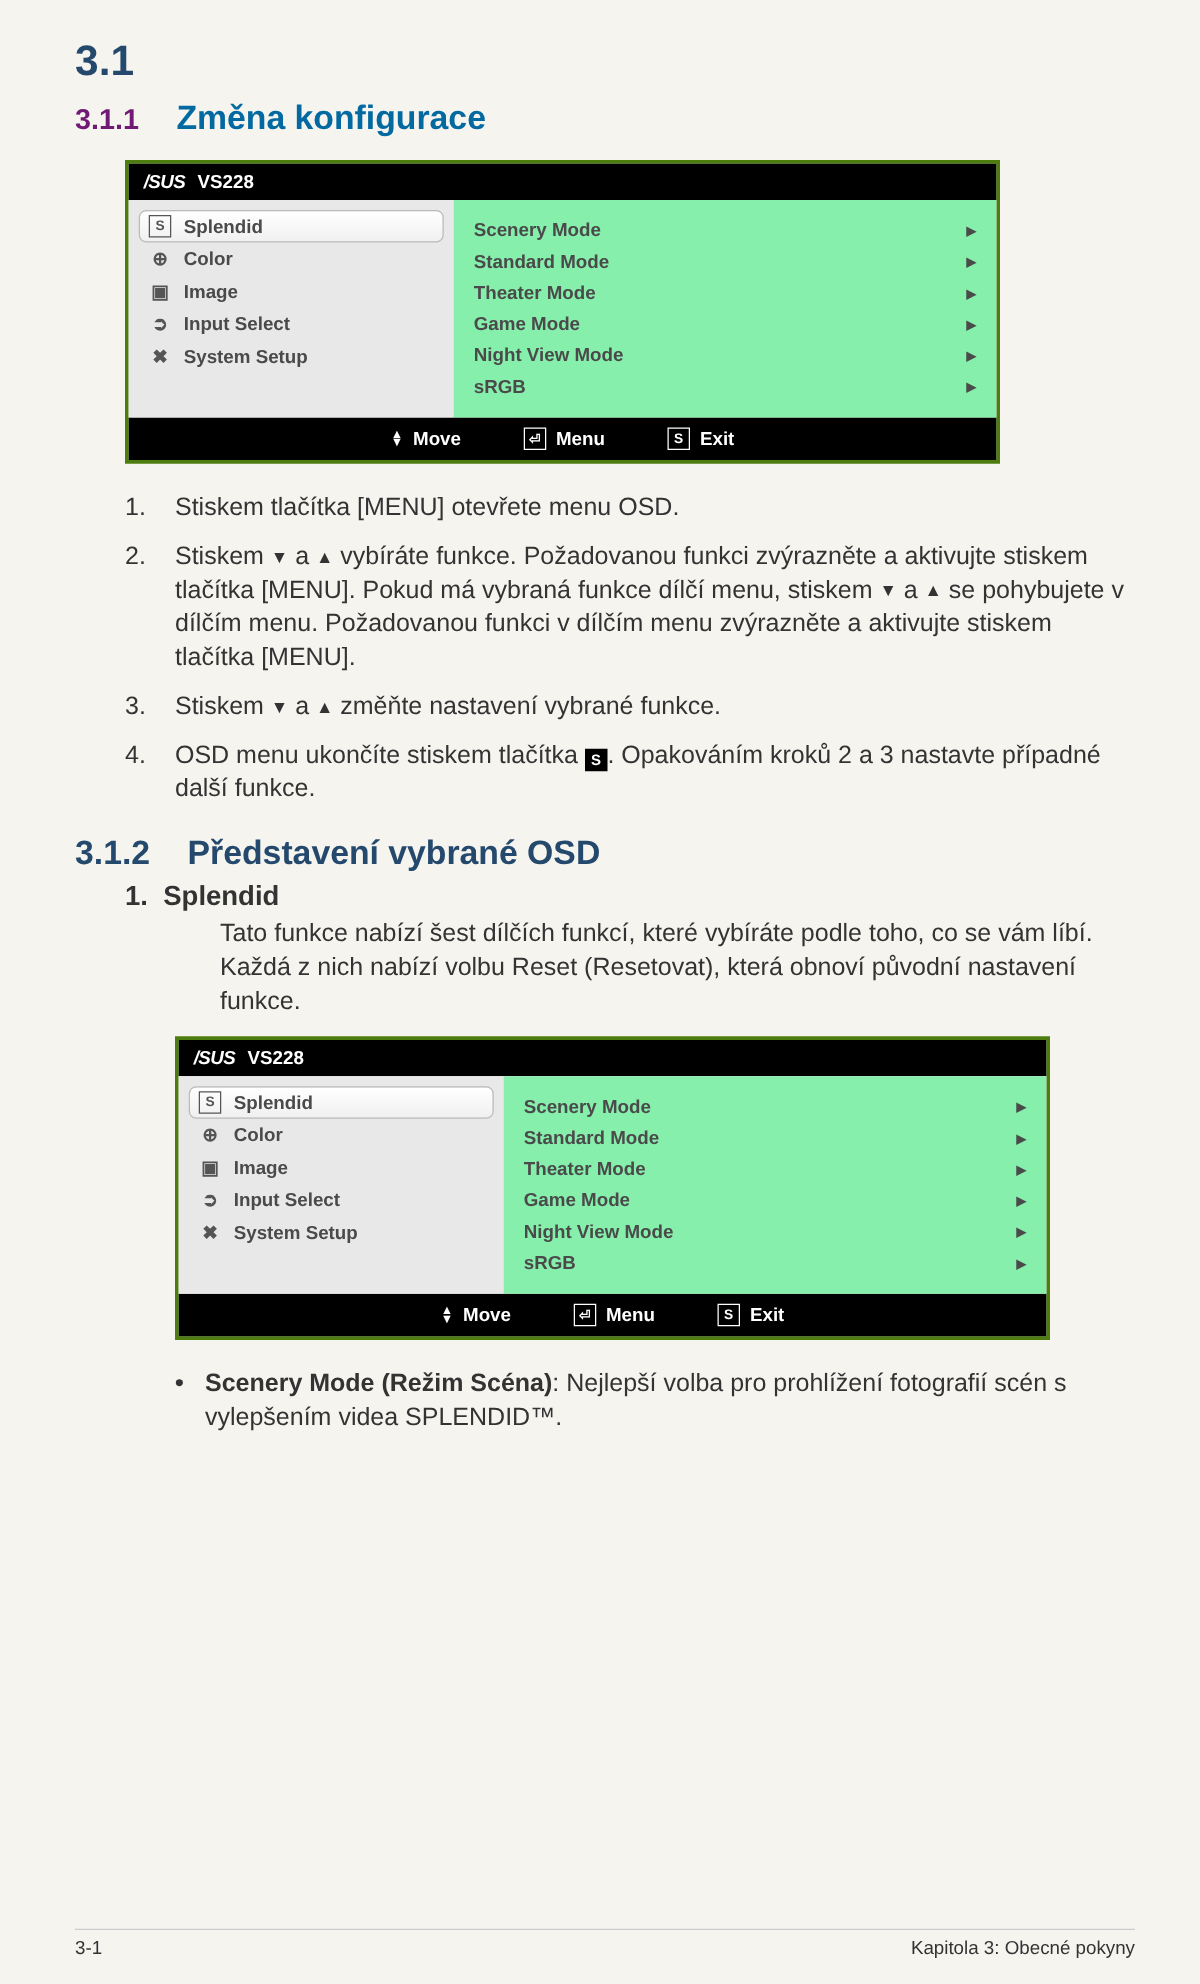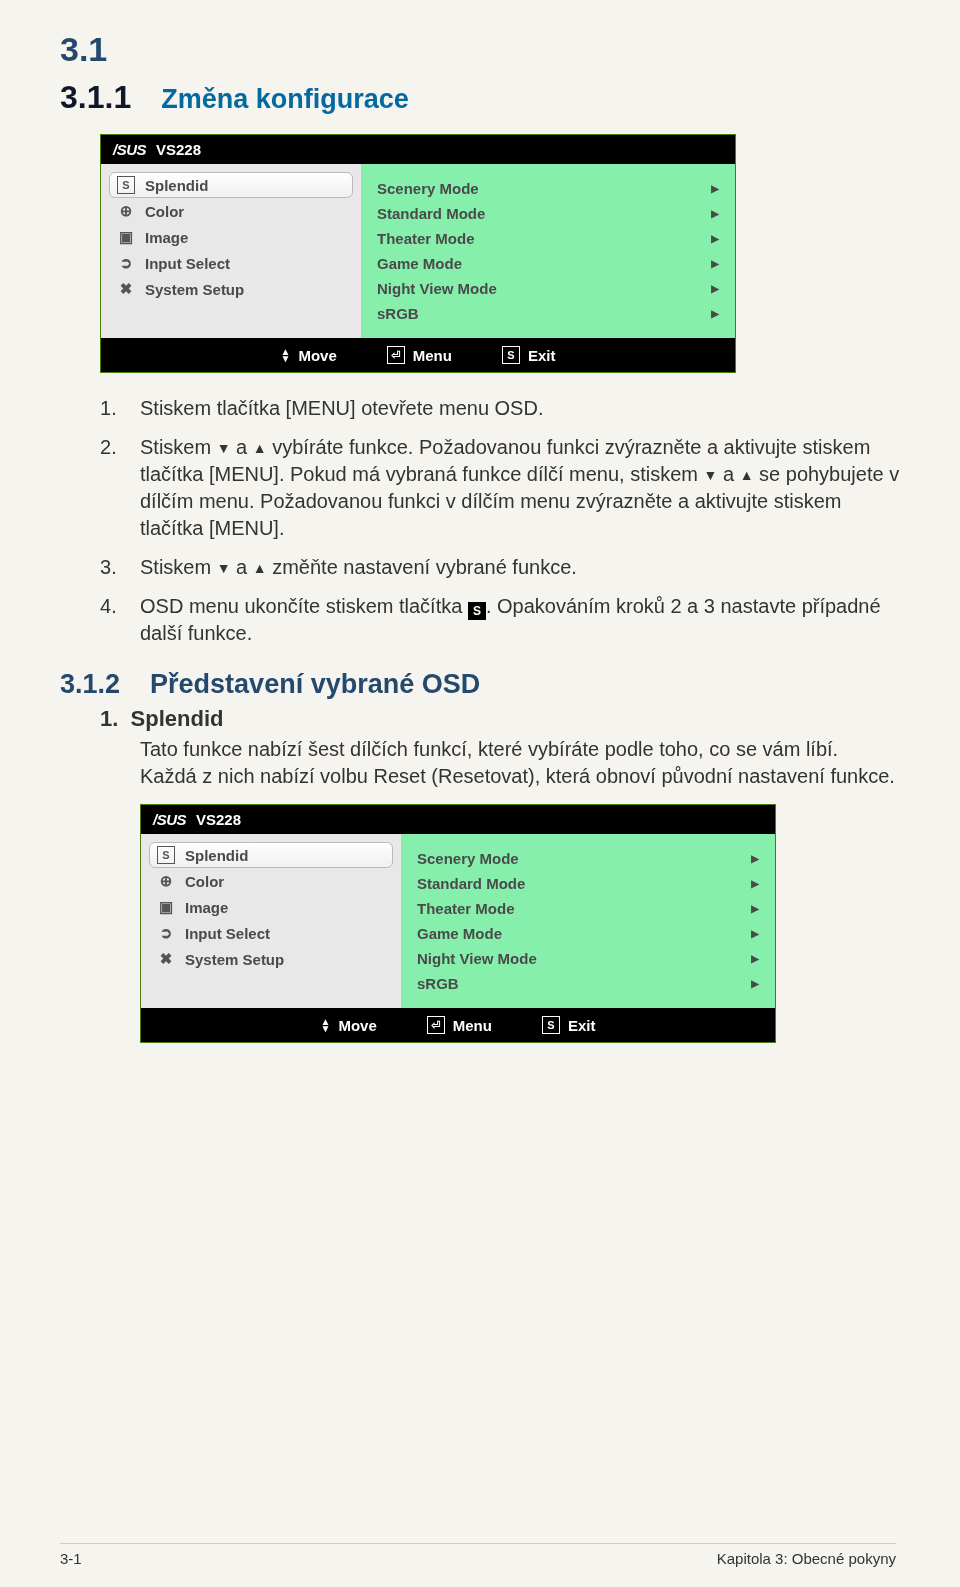--- a/index.html
+++ b/index.html
@@ -1,26 +1,26 @@
 <!DOCTYPE html>
 <html><head>
 <meta charset="utf-8">
 <style>
   *{box-sizing:border-box;margin:0;padding:0}
   body{background:#f5f4ef;font-family:Arial,Helvetica,sans-serif;color:#333;width:960px;margin:0 auto;padding:30px 60px 20px 60px;min-height:1587px;position:relative}
   .h1-row{display:flex;align-items:baseline;gap:40px;}
   .h1-num{font-size:34px;font-weight:bold;color:#24496d}
   .h1-text{font-size:34px;font-weight:bold;color:#24496d}
   .h2-row{display:flex;align-items:baseline;gap:30px;margin:10px 0 18px 0}
-  .h2-num{font-size:32px;font-weight:bold;color:#0f172a}
+  .h2-num{font-size:23px;font-weight:bold;color:#701a75}
   .h2-text{font-size:27px;font-weight:bold;color:#0369a1}
   .h3-row{display:flex;align-items:center;gap:30px;margin:22px 0 6px 0}
   .h3-num{font-size:27px;font-weight:bold;color:#24496d}
   .h3-text{font-size:27px;font-weight:bold;color:#24496d}
-  .osd{width:636px;margin:0 0 22px 40px;border:1px solid #4d7c0f}
+  .osd{width:700px;margin:0 0 22px 40px;border:3px solid #4d7c0f}
   .osd-titlebar{background:#000;color:#fff;font-weight:bold;font-size:15px;padding:6px 12px;display:flex;align-items:center;gap:10px}
   .asus-logo{font-style:italic;font-weight:bold;font-size:15px;letter-spacing:-0.5px}
   .osd-body{display:flex;background:#e8e8e8}
   .osd-left{width:260px;padding:8px;background:#e8e8e8}
   .osd-left-item{display:flex;align-items:center;gap:10px;padding:4px 8px;font-size:15px;font-weight:bold;color:#4a4a4a;border-radius:6px}
   .osd-left-item.selected{background:linear-gradient(#fff,#f0f0f0);border:1px solid #bbb;padding:3px 7px}
   .osd-right{flex:1;background:#86efac;padding:12px 12px}
   .osd-right-item{display:flex;justify-content:space-between;align-items:center;font-size:15px;font-weight:bold;color:#4a4a4a;padding:4px 4px}
   .osd-footer{background:#000;color:#fff;font-size:15px;font-weight:bold;padding:8px 0;display:flex;justify-content:center;gap:50px}
   .osd-foot-item{display:flex;align-items:center;gap:8px}
@@ -30,26 +30,26 @@
   .icon-glyph{display:inline-block;width:18px;text-align:center;font-size:15px;color:#555}
   .ud-arrows{display:inline-flex;flex-direction:column;line-height:7px;font-size:10px;color:#fff}
   .tri{font-size:10px;color:#4a4a4a}
   ol.steps{list-style:none;margin:0 0 0 40px;counter-reset:step}
   ol.steps>li{counter-increment:step;margin:0 0 12px 0;font-size:20px;color:#333;line-height:1.35;padding-left:40px;position:relative}
   ol.steps>li::before{content:counter(step)".";position:absolute;left:0;top:0}
   .tri-inline{display:inline-block;font-size:14px;vertical-align:1px}
   .icon-s{display:inline-flex;width:18px;height:18px;background:#000;color:#fff;align-items:center;justify-content:center;font-size:12px;font-weight:bold;vertical-align:-2px}
   .sub-num{font-size:22px;font-weight:bold;margin:4px 0 4px 40px}
   .sub-head{font-size:22px;font-weight:bold;display:inline}
-  .body-block{margin:4px 0 14px 80px;font-size:20px;line-height:1.35;color:#333}
+  .body-block{margin:4px 0 14px 116px;font-size:20px;line-height:1.35;color:#333}
   ul.bullets{list-style:none;margin:0 0 0 80px}
   ul.bullets>li{font-size:20px;line-height:1.35;color:#333;margin-bottom:10px;padding-left:24px;position:relative}
   ul.bullets>li::before{content:"•";position:absolute;left:0;top:0;font-weight:bold}
   .bold{font-weight:bold}
-  .footer{position:absolute;bottom:20px;left:60px;right:64px;display:flex;justify-content:space-between;font-size:15px;color:#333;border-top:1px solid #ccc;padding-top:6px}
+  .footer{position:absolute;bottom:20px;left:60px;right:52px;display:flex;justify-content:space-between;font-size:15px;color:#333;border-top:1px solid #ccc;padding-top:6px}
 </style>
 </head>
 <body>
 
 <div class="h1-row">
   <span class="h1-num">3.1</span>
 </div>
 
 <div class="h2-row">
   <span class="h2-num">3.1.1</span>
@@ -221,18 +221,19 @@
       <span>Menu</span>
     </span>
     <span class="osd-foot-item">
       <span class="icon-box light">S</span>
       <span>Exit</span>
     </span>
   </div>
 </div>
 
 <ul class="bullets">
+  <li><span class="bold">Scenery Mode (Režim Scéna)</span><span>: Nejlepší volba pro prohlížení fotografií scén s vylepšením videa SPLENDID™.</span></li>
 </ul>
 
 <div class="footer">
   <span>3-1</span>
   <span>Kapitola 3: Obecné pokyny</span>
 </div>
 
 </body></html>

